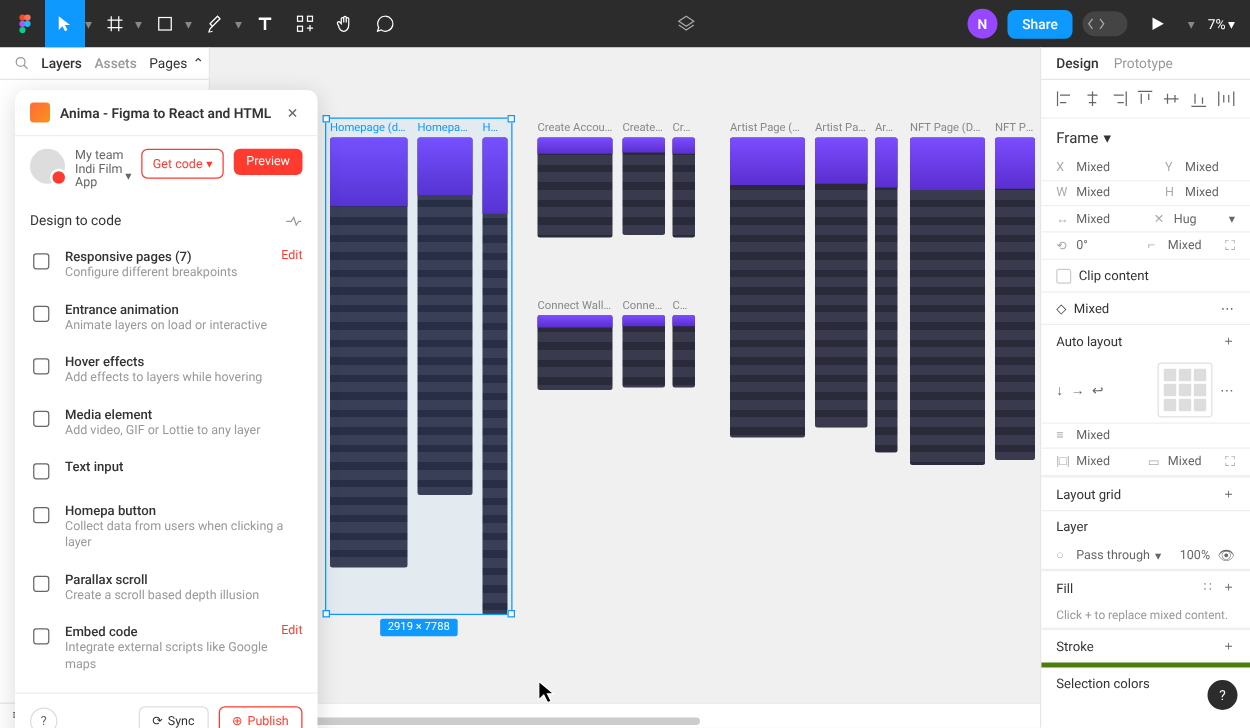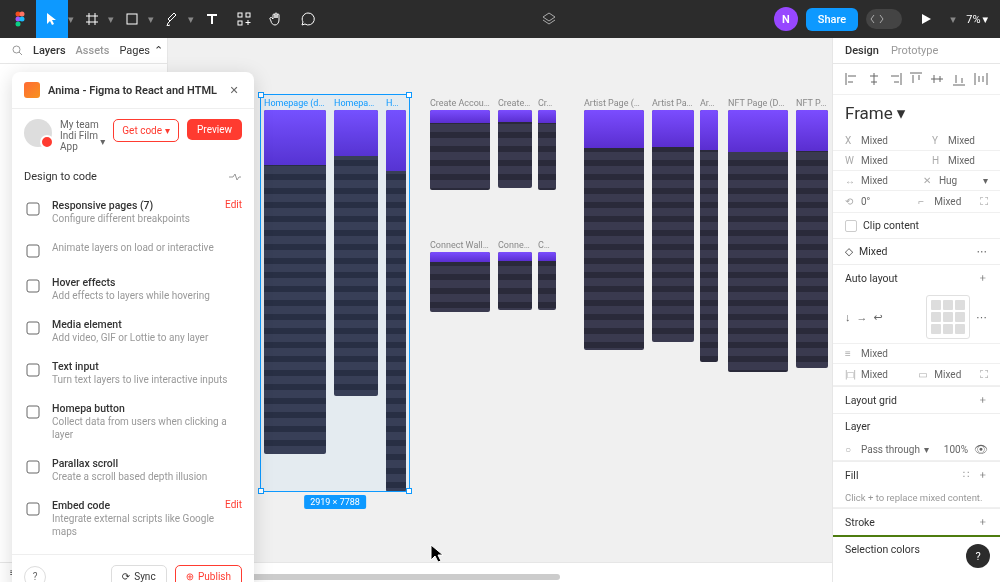--- a/index.html
+++ b/index.html
@@ -64,21 +64,21 @@
 .cursor-arrow { position: absolute; width: 16px; height: 20px; }
 
 
 .right-panel { position: absolute; top: 38px; right: 0; width: 168px; height: calc(100% - 38px); background: #fff; border-left: 1px solid #e6e6e6; overflow-y: auto; }
 .rp-tabs { display: flex; padding: 6px 12px; gap: 12px; border-bottom: 1px solid #e6e6e6; font-size: 11px; }
 .rp-tab { color: #999; }
 .rp-tab.active { color: #333; font-weight: 500; }
 .rp-row { display: flex; padding: 4px 12px; gap: 6px; align-items: center; border-bottom: 1px solid #f0f0f0; }
 .rp-row.align-row { justify-content: space-between; padding: 8px 12px; }
 .align-icon { color: #666; width: 14px; }
-.rp-section-title { font-size: 17px; padding: 8px 12px; display:flex; align-items:flex-start; gap:4px; }
+.rp-section-title { font-size: 12px; padding: 8px 12px; display:flex; align-items:flex-start; gap:4px; }
 .rp-field { display: flex; align-items: center; gap: 4px; font-size: 10px; color: #666; }
 .rp-field-label { width: 12px; color: #aaa; }
 .rp-field-val { width: 40px; }
 .rp-full-row { padding: 6px 12px; display:flex; align-items:center; justify-content:space-between; font-size:10.5px; }
 .rp-checkbox { width:12px; height:12px; border:1px solid #ccc; border-radius:2px; }
 .rp-plus { color: #666; }
 .rp-dots { color: #666; letter-spacing: 1px; }
 .al-box { width: 44px; height: 44px; border: 1px solid #e0e0e0; border-radius: 3px; display:grid; grid-template: repeat(3,1fr)/repeat(3,1fr); padding:4px; gap:2px; }
 .al-dot { background:#ddd; border-radius:1px; }
 
@@ -243,20 +243,21 @@
   </div>
   <div class="feature-edit">Edit</div>
       </div>
       <div class="feature-row">
         <div class="feature-icon">
           <svg width="16" height="16" viewBox="0 0 16 16" stroke="#666" fill="none">
             <rect x="2" y="2" width="12" height="12" rx="2"></rect>
           </svg>
         </div>
   <div class="feature-text">
+    <div class="feature-title">Entrance animation</div>
     <div class="feature-desc">Animate layers on load or interactive</div>
   </div>
   </div>
       <div class="feature-row">
         <div class="feature-icon">
           <svg width="16" height="16" viewBox="0 0 16 16" stroke="#666" fill="none">
             <rect x="2" y="2" width="12" height="12" rx="2"></rect>
           </svg>
         </div>
   <div class="feature-text">
@@ -276,21 +277,20 @@
   </div>
   </div>
       <div class="feature-row">
         <div class="feature-icon">
           <svg width="16" height="16" viewBox="0 0 16 16" stroke="#666" fill="none">
             <rect x="2" y="2" width="12" height="12" rx="2"></rect>
           </svg>
         </div>
   <div class="feature-text">
     <div class="feature-title">Text input</div>
-    <div class="feature-desc">Turn text layers to live interactive inputs</div>
   </div>
   </div>
       <div class="feature-row">
         <div class="feature-icon">
           <svg width="16" height="16" viewBox="0 0 16 16" stroke="#666" fill="none">
             <rect x="2" y="2" width="12" height="12" rx="2"></rect>
           </svg>
         </div>
   <div class="feature-text">
     <div class="feature-title">Homepa button</div>
@@ -563,21 +563,21 @@
         <span class="rp-plus">＋</span>
       </span>
   </div>
   <div class="rp-row">
       <span style="font-size:9.5px;color:#999">Click + to replace mixed content.</span>
     </div>
   <div class="rp-full-row" style="border-top:1px solid #eee">
     <span>Stroke</span>
     <span class="rp-plus">＋</span>
   </div>
-  <div class="rp-full-row" style="border-top:2px solid #4d7c0f">
+  <div class="rp-full-row" style="border-top:4px solid #4d7c0f">
     <span>Selection colors</span>
   </div>
 </div>
 
 <div class="bottom-bar">
   <span>≡</span>
   <span>Homepage (desktop)</span>
 </div>
 <div class="scrollbar"></div>
 

